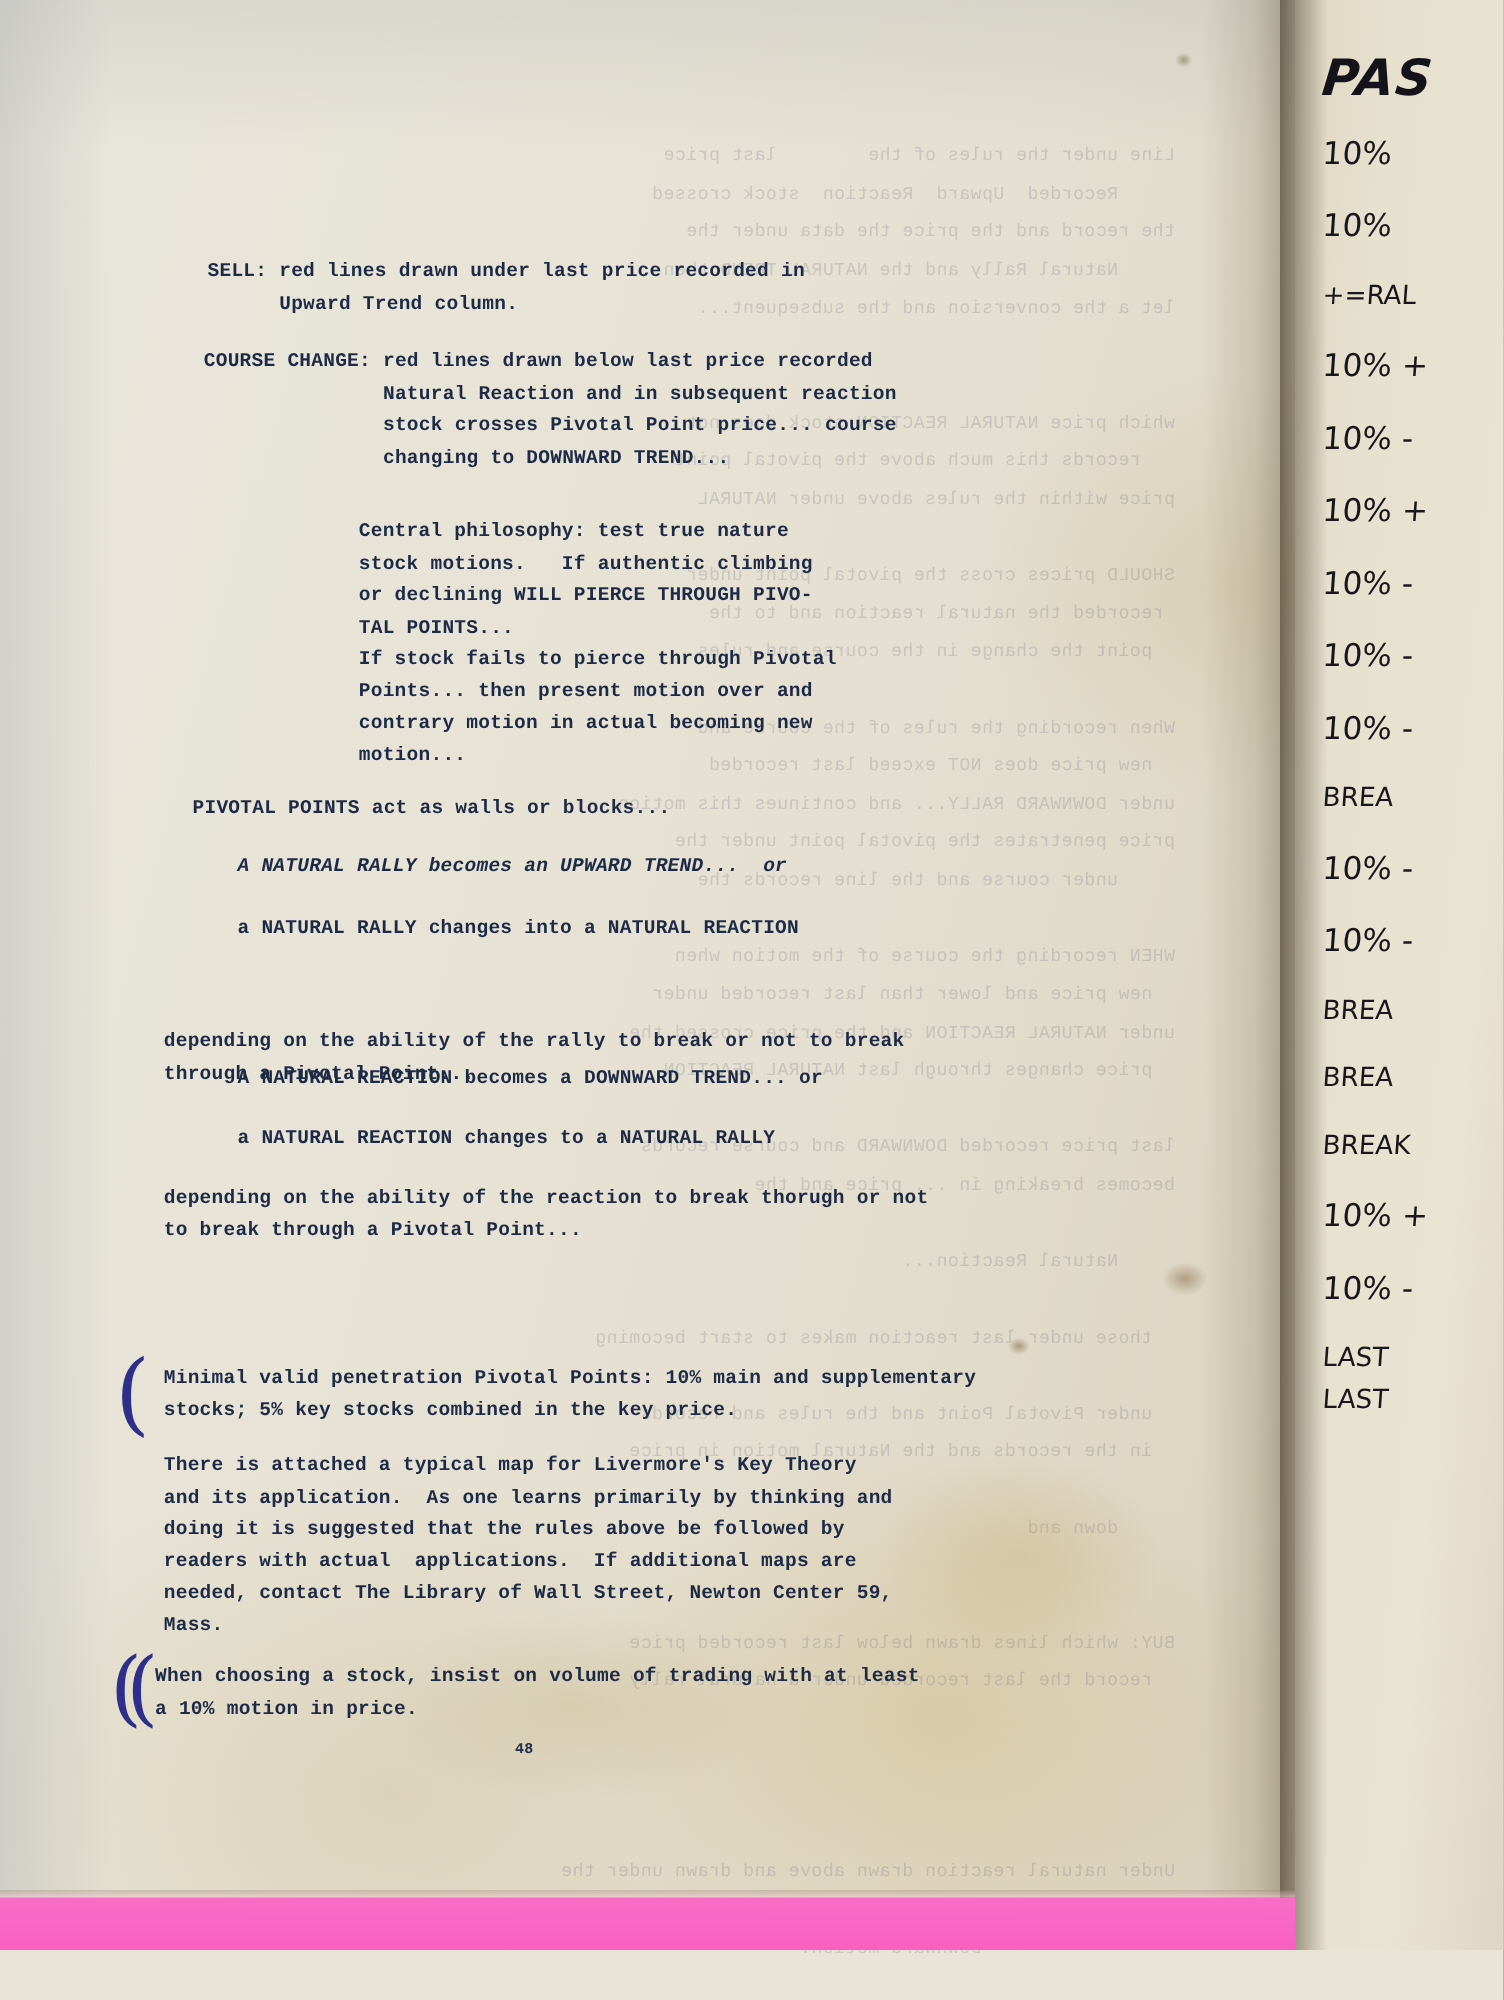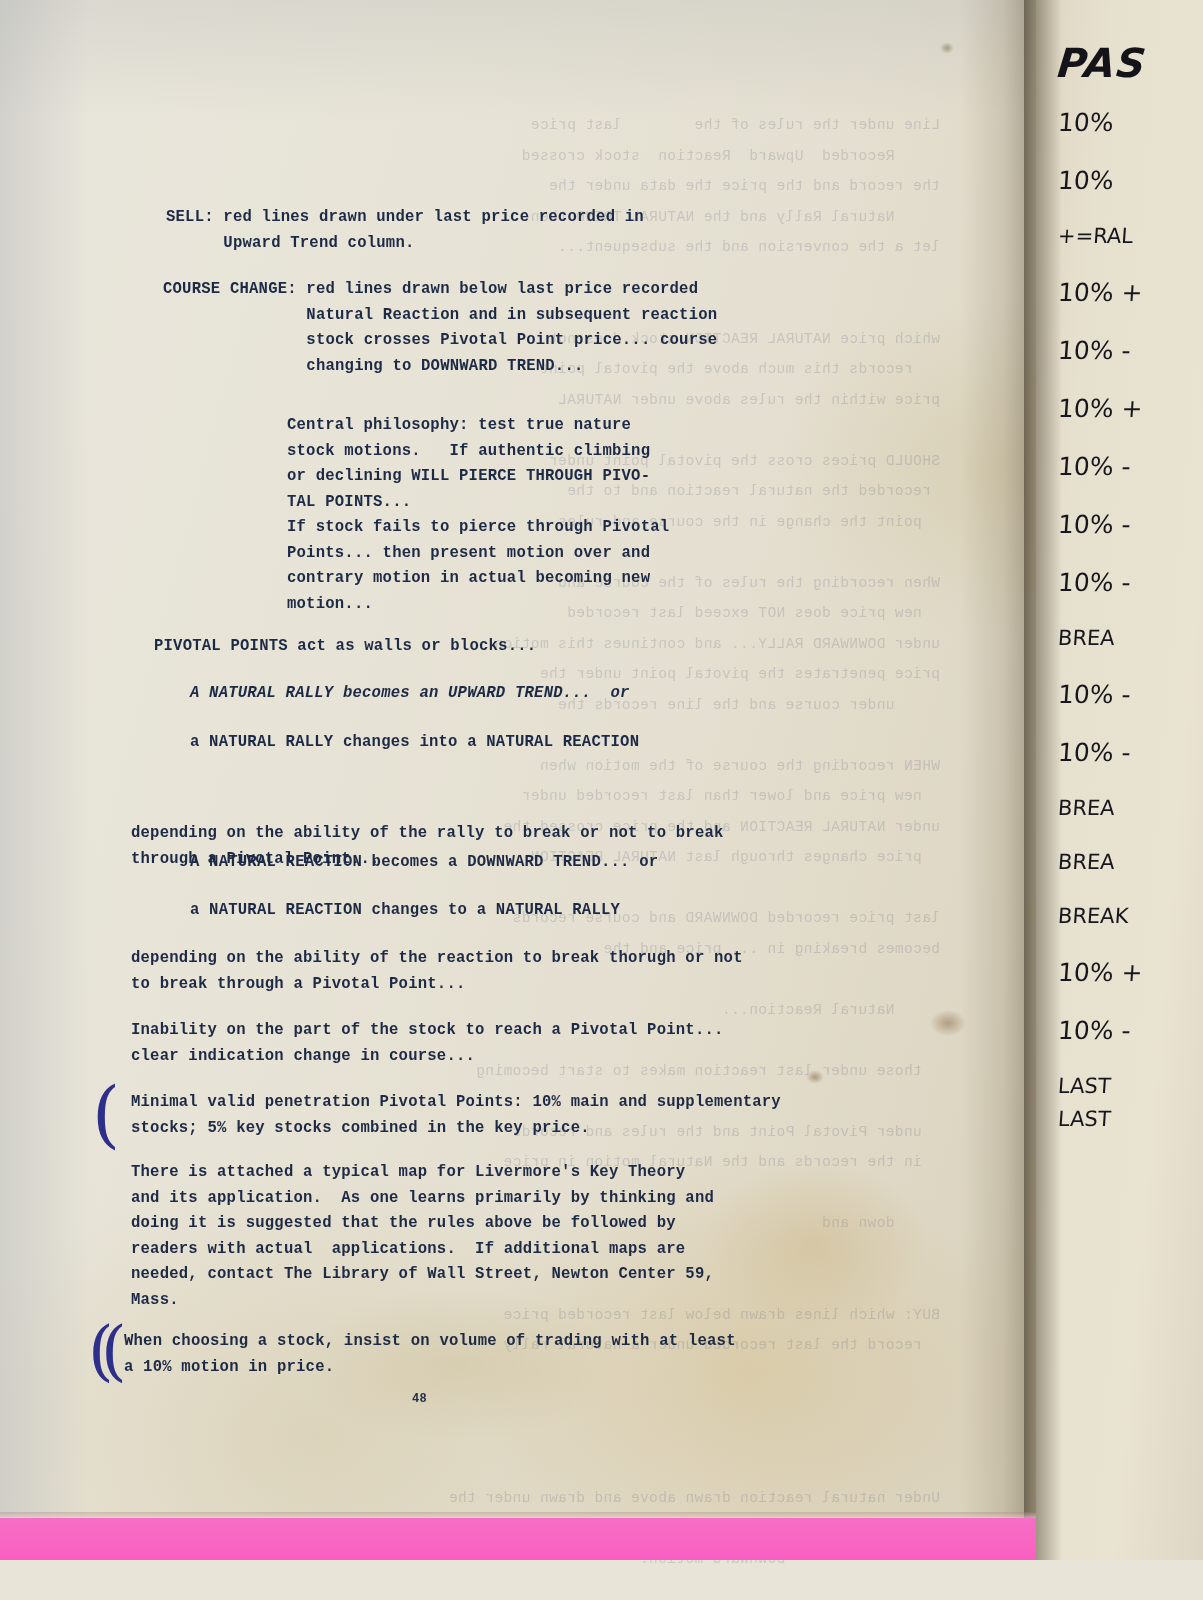--- a/index.html
+++ b/index.html
@@ -245,22 +245,20 @@
       <div class="blk" style="left:131px; top:777px;margin-top:44px;">depending on the ability of the rally to break or not to break
 through a Pivotal Point...</div>
 
       <div class="blk" style="left:190px; top:850px;">A NATURAL REACTION becomes a DOWNWARD TREND... or</div>
 
       <div class="blk" style="left:190px; top:898px;">a NATURAL REACTION changes to a NATURAL RALLY</div>
 
       <div class="blk" style="left:131px; top:946px;">depending on the ability of the reaction to break thorugh or not
 to break through a Pivotal Point...</div>
 
-      <div class="blk" style="left:131px; top:1018px;">Inability on the part of the stock to reach a Pivotal Point...
-clear indication change in course...</div>
 
       <div class="blk" style="left:131px; top:1090px;">Minimal valid penetration Pivotal Points: 10% main and supplementary
 stocks; 5% key stocks combined in the key price.</div>
 
       <div class="blk" style="left:131px; top:1160px;">There is attached a typical map for Livermore's Key Theory
 and its application.  As one learns primarily by thinking and
 doing it is suggested that the rules above be followed by
 readers with actual  applications.  If additional maps are
 needed, contact The Library of Wall Street, Newton Center 59,
 Mass.</div>

